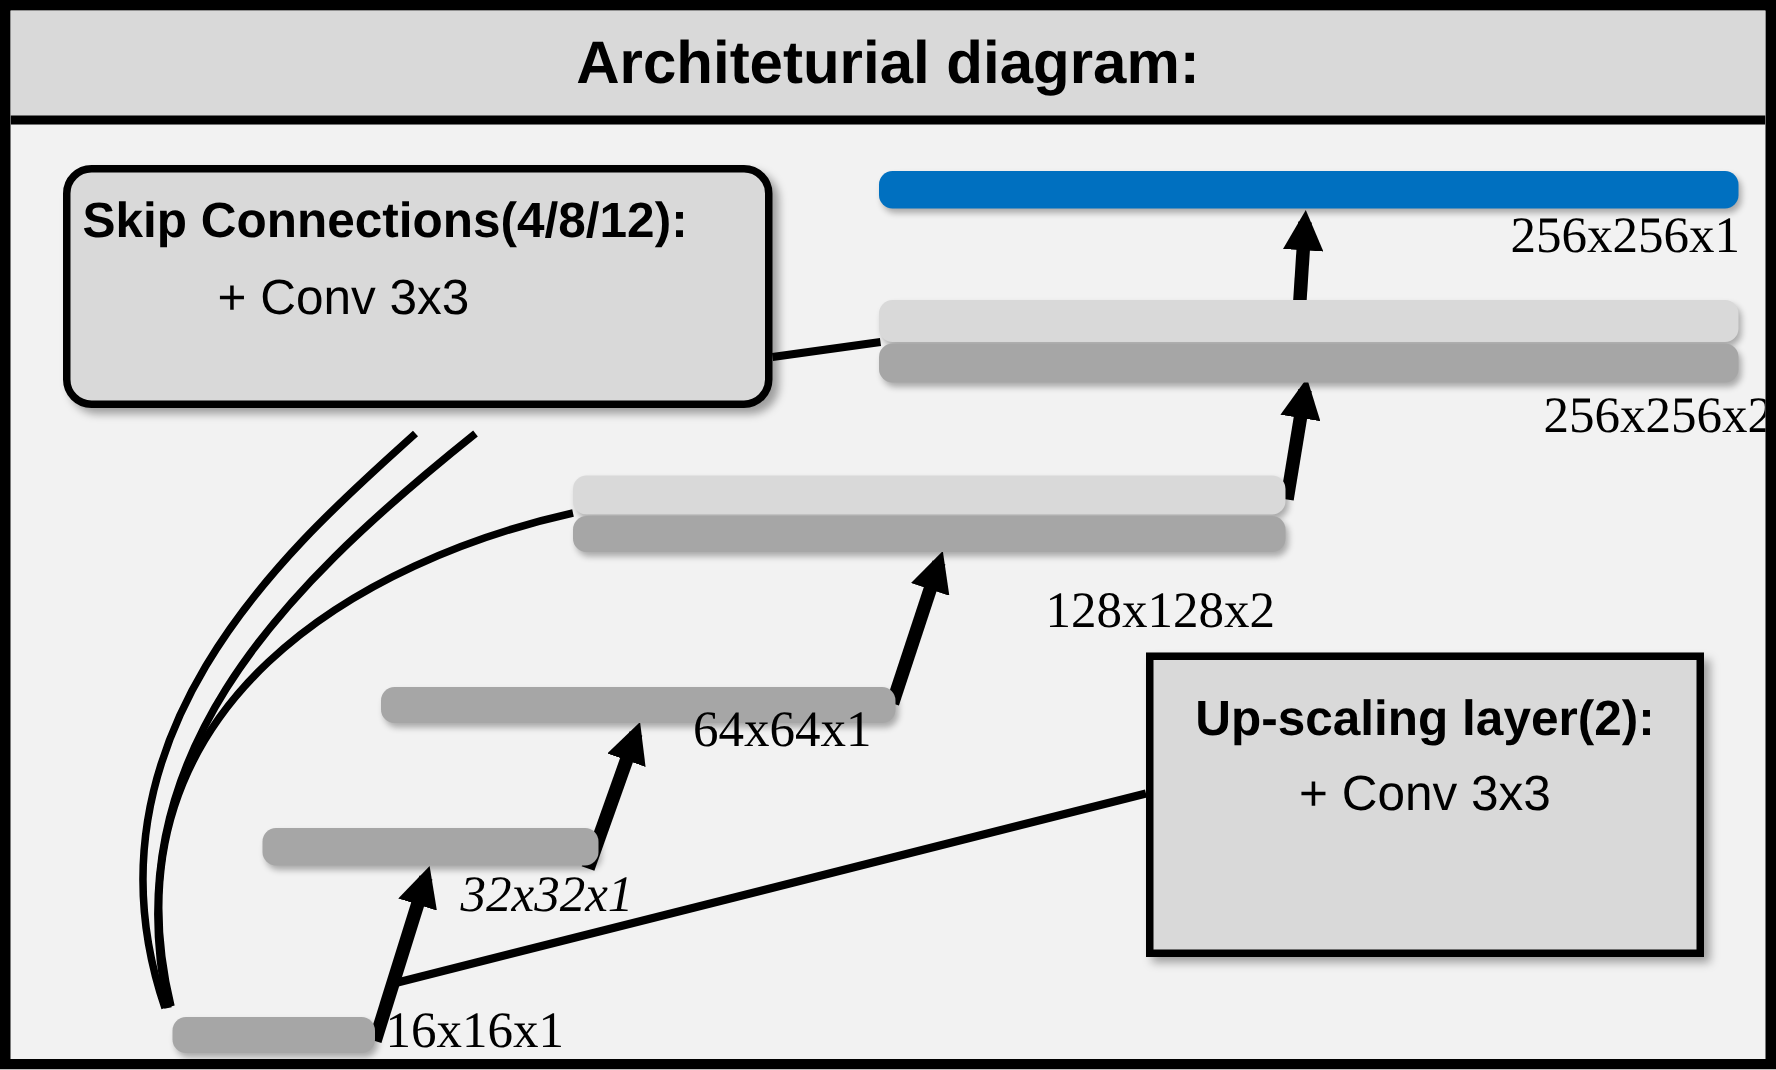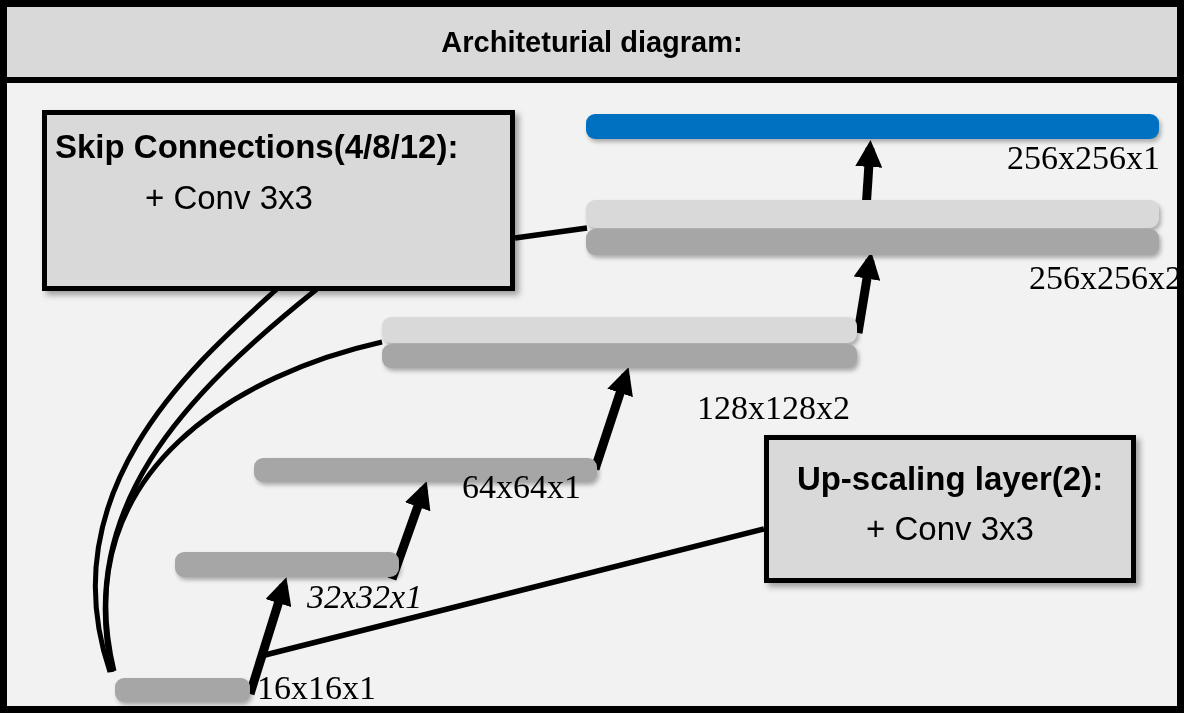--- a/index.html
+++ b/index.html
@@ -12,21 +12,21 @@
     font-family:"Liberation Sans", sans-serif;
     overflow:hidden;
   }
   .title-bar{
     position:absolute;left:0;top:0;right:0;height:70px;
     background:#d9d9d9;
     border-bottom:6px solid #000;
     display:flex;align-items:center;justify-content:center;
   }
   .title-bar .title-text{
-    font-size:29px;font-weight:bold;color:#000;letter-spacing:0px;
+    font-size:40px;font-weight:bold;color:#000;letter-spacing:0px;
   }
   #svg-layer{position:absolute;left:0;top:0;width:1184px;height:713px;pointer-events:none;}
   .bar{
     position:absolute;border-radius:9px;
     box-shadow:2px 3px 4px rgba(0,0,0,0.30);
   }
   .dim-label{
     position:absolute;
     font-family:"Liberation Serif", serif;
     font-size:34px;color:#000;line-height:1;white-space:nowrap;
@@ -34,24 +34,24 @@
   .note-box{
     position:absolute;
     background:#d9d9d9;
     border:5px solid #000;
     box-sizing:border-box;
     box-shadow:4px 4px 6px rgba(0,0,0,0.35);
     color:#000;
   }
   .note-box .bl{font-size:33px;line-height:52px;white-space:nowrap;}
   .note-box .b1{font-weight:bold;}
-  #skip-box{left:35px;top:103px;width:473px;height:181px;padding:6px 0 0 8px;}
+  #skip-box{left:35px;top:103px;width:473px;height:162px;padding:6px 0 0 8px;border-radius:19px;}
   #skip-box .bl{line-height:51px;}
   #skip-box .indent{padding-left:90px;}
-  #upscale-box{left:757px;top:428px;width:372px;height:148px;padding-top:14px;text-align:center;}
+  #upscale-box{left:757px;top:428px;width:372px;height:203px;padding-top:14px;text-align:center;}
   #upscale-box .bl{line-height:50px;}
 </style>
 </head>
 <body>
 
 <div id="canvas">
 
   <div class="title-bar">
     <span class="title-text">Architeturial diagram:</span>
   </div>

